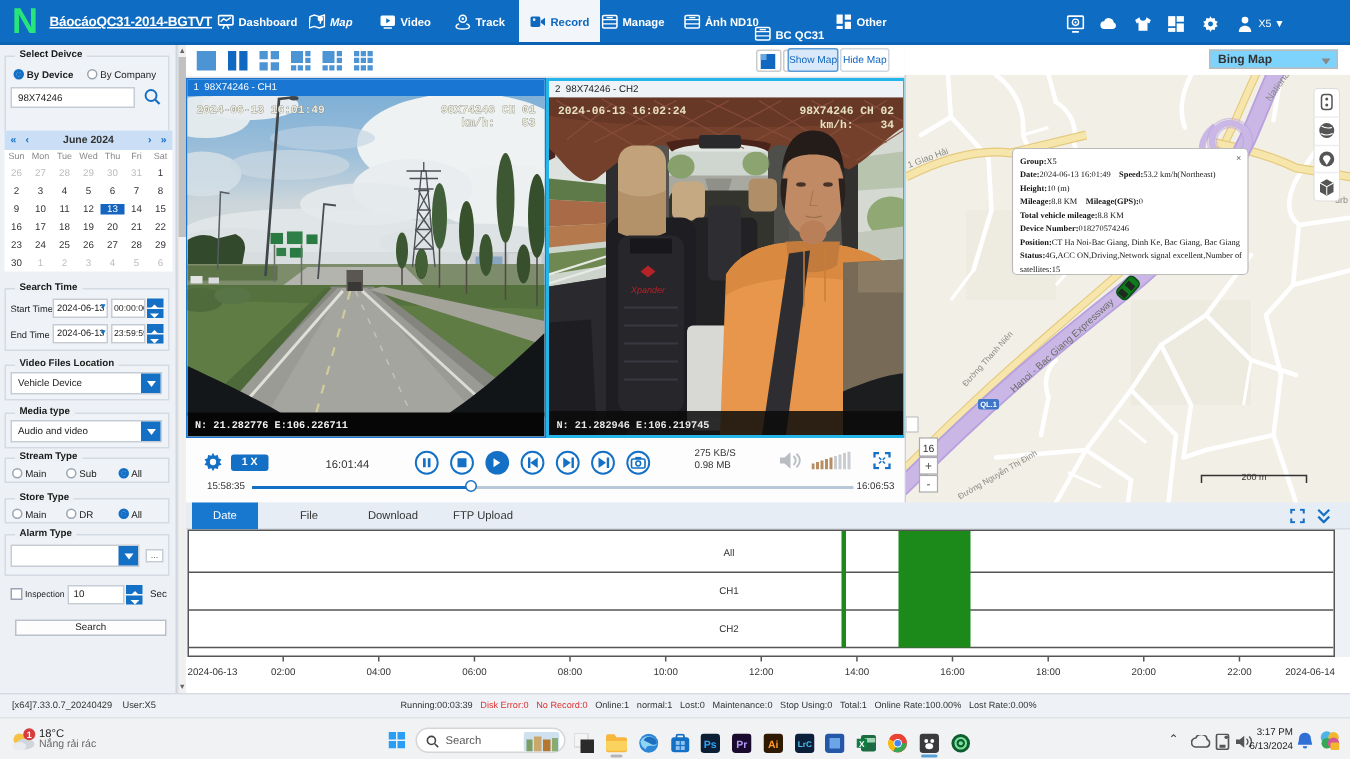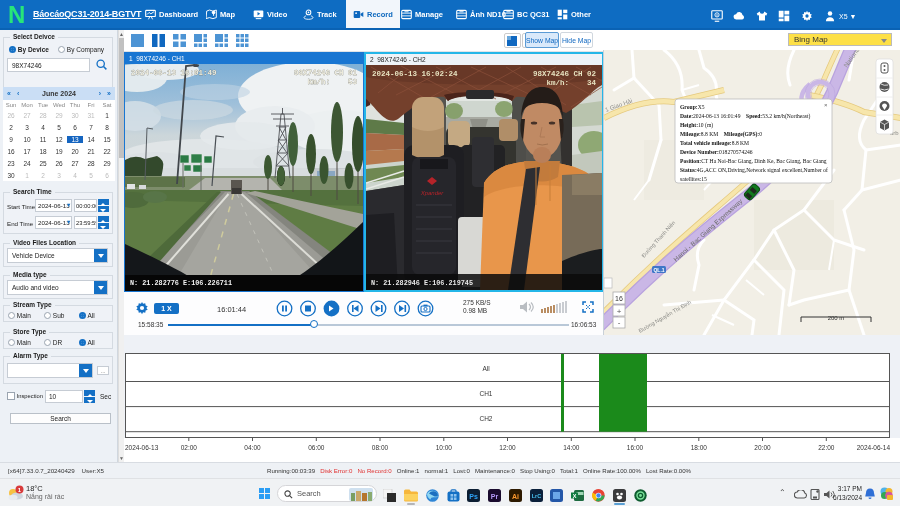--- a/index.html
+++ b/index.html
@@ -38,21 +38,21 @@
 #cal { position:absolute; left:3px; top:57px; width:112px; background:#fff; }
 #calhead { height:13px; background:#cadef5; color:#333; font-weight:bold; font-size:7px; text-align:center; line-height:14px; position:relative; }
 #caldays { display:grid; grid-template-columns:repeat(7,1fr); color:#888; font-size:6px; text-align:center; padding:2px 0 1px; }
 #calgrid { display:grid; grid-template-columns:repeat(7,1fr); grid-auto-rows:12px; font-size:6.5px; text-align:center; color:#333; align-items:center; }
 #calgrid .o { color:#bbb; }
 #calgrid .sel { background:#1565c0; color:#fff; }
 
 
 #toolbar { position:absolute; left:124px; top:30px; width:479px; height:22px; background:#fff; border-bottom:1px solid #e0e4e8; }
 #maptoolbar { position:absolute; left:603px; top:30px; width:297px; height:20px; background:#fff; }
-#bingsel { position:absolute; right:8px; top:3px; width:104px; height:13px; background:#fde047; border:1px solid #bbb; font-size:8px; color:#333; line-height:12px; padding-left:5px; }
+#bingsel { position:absolute; right:8px; top:3px; width:86px; height:13px; background:#7dd3fc; border:1px solid #bbb; font-size:8px; color:#333; line-height:12px; padding-left:5px;font-weight:bold; }
 #bingsel::after { content:""; position:absolute; right:4px; top:5px; border:3px solid transparent; border-top:4px solid #888; }
 
 
 #v1 { position:absolute; left:124px; top:52px; width:240px; height:240px; border:1px solid #1976d2; }
 #v2 { position:absolute; left:364px; top:52px; width:240px; height:240px; border:2px solid #24b6e8; }
 .vhead1 { position:absolute; left:0; top:0; width:100%; height:11px; background:#1976d2; color:#fff; font-size:6.5px; line-height:11px; padding-left:4px; }
 .vhead2 { position:absolute; left:0; top:0; width:100%; height:11px; background:#eef3f8; color:#222; font-size:6.5px; line-height:11px; padding-left:4px; }
 
 
 #ctrl { position:absolute; left:124px; top:292px; width:479px; height:43px; background:#fdfdfe; }
@@ -79,21 +79,21 @@
   <div id="nav">
     <div class="logo">N</div>
     <div class="title">BáocáoQC31-2014-BGTVT</div>
     <div class="navitem" style="left:145px;">
       <svg viewBox="0 0 16 16" fill="#fff">
           <rect x="1" y="2" width="14" height="9" rx="1" fill="none" stroke="#fff" stroke-width="1.6"></rect>
           <path d="M3 8l3-3 2.5 2L13 4" stroke="#fff" stroke-width="1.4" fill="none"></path>
           <path d="M7 11l-2 4M9 11l2 4" stroke="#fff" stroke-width="1.4"></path>
         </svg>
       Dashboard</div>
-    <div class="navitem" style="left:206px;">
+    <div class="navitem" style="left:206px;font-style:italic;">
       <svg viewBox="0 0 16 16">
           <path d="M1 3l4-1.5 5 1.5 5-1.5v11l-5 1.5-5-1.5-5 1.5z" fill="none" stroke="#fff" stroke-width="1.4"></path>
           <circle cx="11" cy="5" r="2.6" fill="#fff"></circle>
           <path d="M11 5v5" stroke="#fff" stroke-width="1.4"></path>
         </svg>
       Map</div>
     <div class="navitem" style="left:253px;">
       <svg viewBox="0 0 16 16">
           <rect x="1" y="2" width="14" height="10" rx="1.5" fill="#fff"></rect>
           <path d="M6.5 4.5l4 2.5-4 2.5z" fill="#0e6cc2"></path>
@@ -121,21 +121,21 @@
           <path d="M5 4h6" stroke="#fff" stroke-width="1.3"></path>
         </svg>
       Manage</div>
     <div class="navitem" style="left:456px;">
       <svg viewBox="0 0 16 16">
           <rect x="1" y="2" width="14" height="12" rx="1.5" fill="none" stroke="#fff" stroke-width="1.5"></rect>
           <path d="M1 6h14M1 10h14" stroke="#fff" stroke-width="1.3"></path>
           <path d="M5 4h6" stroke="#fff" stroke-width="1.3"></path>
         </svg>
       Ảnh ND10</div>
-    <div class="navitem" style="left:503px;">
+    <div class="navitem" style="left:503px;align-items:flex-end;">
       <svg viewBox="0 0 16 16">
           <rect x="1" y="2" width="14" height="12" rx="1.5" fill="none" stroke="#fff" stroke-width="1.5"></rect>
           <path d="M1 6h14M1 10h14" stroke="#fff" stroke-width="1.3"></path>
           <path d="M5 4h6" stroke="#fff" stroke-width="1.3"></path>
         </svg>
       BC QC31</div>
     <div class="navitem" style="left:557px;">
       <svg viewBox="0 0 16 16">
           <rect x="1" y="1" width="6" height="9" fill="#fff"></rect>
           <rect x="9" y="1" width="6" height="5" fill="#fff"></rect>
@@ -748,20 +748,36 @@
         <path d="M4 4 l1.5 1.5 M8 4 L6.5 5.5 M4 8 l1.5-1.5 M8 8 L6.5 6.5" stroke="#1470c5" stroke-width="1"></path>
       </svg>
 
     <div style="position:absolute;left:14px;top:29px;font-size:6.5px;color:#333;">15:58:35</div>
     <div style="position:absolute;left:447px;top:29px;font-size:6.5px;color:#333;">16:06:53</div>
     <div style="position:absolute;left:44px;top:32px;width:401px;height:2px;background:#b9c8d8;"></div>
     <div style="position:absolute;left:44px;top:32px;width:146px;height:2px;background:#1470c5;"></div>
     <div style="position:absolute;left:186px;top:28px;width:8px;height:8px;border:1.5px solid #1470c5;border-radius:50%;background:#fff;"></div>
   </div>
 
+  <div id="tabs">
+    <div class="tab active" style="left:4px;width:44px;">Date</div>
+    <div class="tab" style="left:60px;width:44px;">File</div>
+    <div class="tab" style="left:112px;width:52px;">Download</div>
+    <div class="tab" style="left:170px;width:56px;">FTP Upload</div>
+    <svg style="position:absolute;left:736px;top:4px;" width="10" height="10" viewBox="0 0 12 12">
+        <g stroke="#1470c5" stroke-width="1.6" fill="none">
+          <path d="M1 4 V1 H4 M8 1 H11 V4 M11 8 V11 H8 M4 11 H1 V8"></path>
+        </g>
+      </svg>
+    <svg style="position:absolute;left:753px;top:3px;" width="11" height="11" viewBox="0 0 12 12">
+        <g stroke="#1470c5" stroke-width="1.6" fill="none">
+          <path d="M2 2 L6 6 L10 2 M2 7 L6 11 L10 7"></path>
+        </g>
+      </svg>
+  </div>
 
   <div id="chart">
     <svg width="763" height="83" viewBox="0 0 763 83">
       <line x1="0" y1="27.5" x2="763" y2="27.5" stroke="#555" stroke-width="1"></line>
       <line x1="0" y1="52.6" x2="763" y2="52.6" stroke="#555" stroke-width="1"></line>
       <line x1="0" y1="77.7" x2="763" y2="77.7" stroke="#555" stroke-width="1"></line>
       <rect x="435" y="0" width="3" height="77.7" fill="#1b8a1b"></rect>
       <rect x="473" y="0" width="48" height="77.7" fill="#1b8a1b"></rect>
       <g font-size="6.5" fill="#333" text-anchor="middle" font-family="Liberation Sans,sans-serif">
         <text x="360" y="16.5">All</text>

